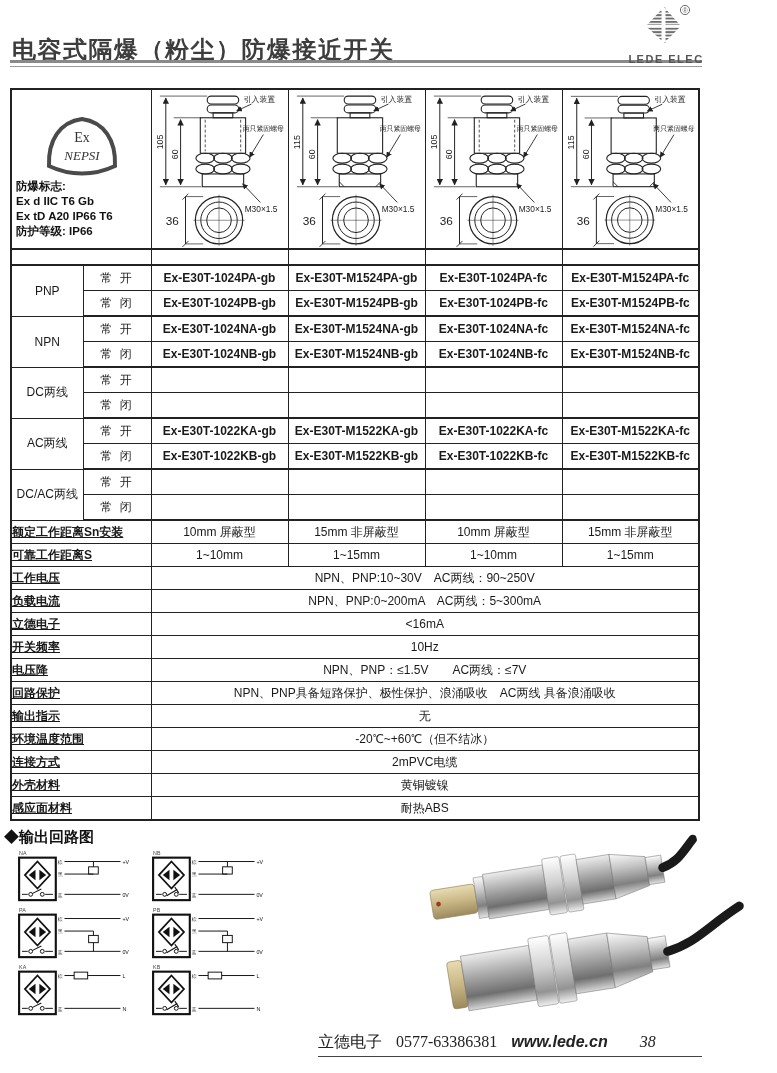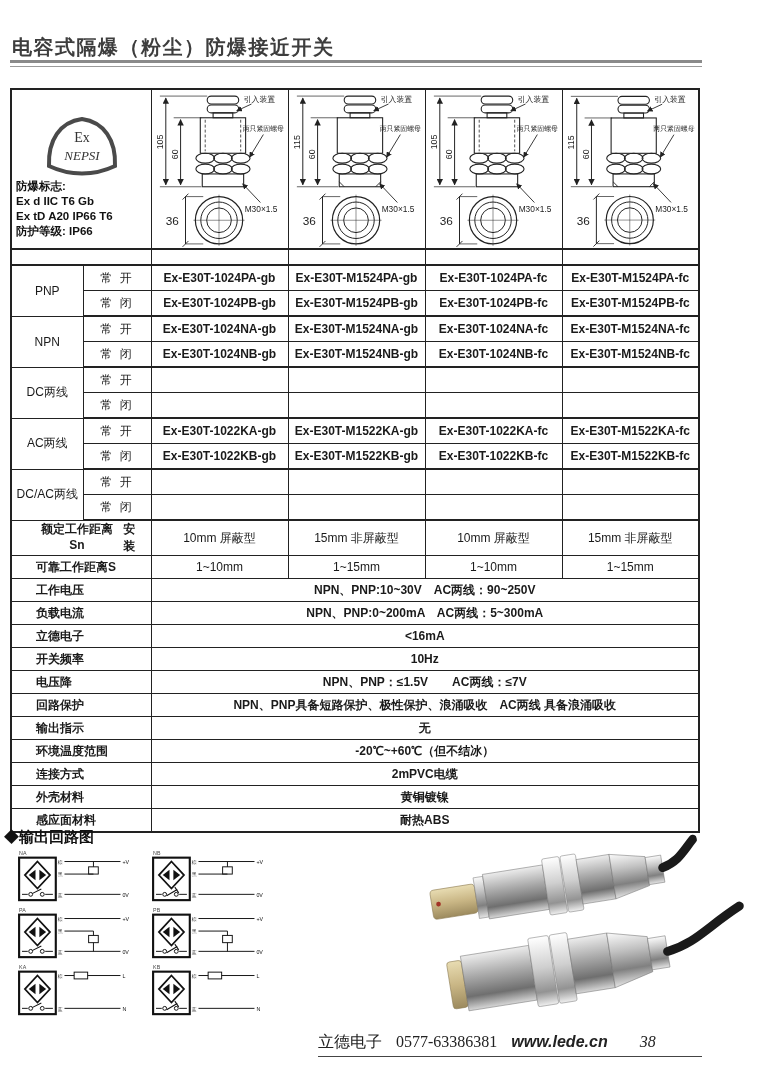--- a/index.html
+++ b/index.html
@@ -1,21 +1,21 @@
 <!DOCTYPE html>
 <html><head>
 <meta charset="utf-8">
 <style>
   html,body{margin:0;padding:0;background:#e8e8e8;}
   .page{position:relative;width:777px;height:1073px;background:#ffffff;overflow:hidden;
         font-family:"Liberation Sans",sans-serif;color:#1a1a1a;}
   svg{font-family:"Liberation Sans",sans-serif;}
 
   
-  .page-title{position:absolute;left:12px;top:34px;font-size:20px;font-weight:600;
+  .page-title{position:absolute;left:12px;top:34px;font-size:24px;font-weight:600;
               color:#3d3d3d;letter-spacing:1.5px;}
   .title-rule{position:absolute;left:10px;top:60px;width:692px;height:3px;
               border-top:3px solid #8a8a8a;border-bottom:1px solid #9a9a9a;}
   .brand{position:absolute;right:68px;top:4px;width:86px;text-align:center;}
   .brand-name{font-size:11px;font-weight:700;color:#555;letter-spacing:1.5px;margin-top:1px;}
 
   
   .tbl-wrap{position:absolute;left:10px;top:88px;width:688px;}
   table.main{border-collapse:collapse;table-layout:fixed;width:688px;}
   table.main td{border:1.3px solid #222;padding:0;text-align:center;vertical-align:middle;
@@ -23,22 +23,22 @@
   table.main{border:2.4px solid #222;}
   tr.r-draw td{height:158px;border-bottom:2.2px solid #222;}
   tr.r-gap td{height:14px;border-bottom:2.2px solid #222;}
   tr.r-model td{height:24px;}
   tr.g-end td{border-bottom:2.2px solid #222;}
   tr.s-row td{height:22px;border-bottom:1.6px solid #222;}
   td.model-cell{font-weight:700;font-size:12px;letter-spacing:0;}
   td.state-cell{font-size:12.5px;letter-spacing:2px;}
   td.type-cell{font-size:12px;}
   td.s-label{text-align:left;font-weight:700;font-size:12.5px;}
-  td.s-label .lbl-in{display:flex;padding:0 10px 0 24px;}
-  td.s-value{font-weight:700;font-size:12px;}
+  td.s-label .lbl-in{display:flex;padding:0 10px 0 0;text-decoration:underline;}
+  td.s-value{font-weight:400;font-size:12px;}
   td.s-cell{font-weight:400;font-size:12px;}
   .cert-cell{vertical-align:top;}
   .cert-inner{padding-top:14px;}
   .cert-text{ text-align:left;padding-left:4px;font-weight:700;font-size:11.5px;line-height:15px;color:#111;}
   .draw-cell-inner{width:100%;height:155px;}
   .dim-drawing{width:100%;height:156px;display:block;}
   .dash{stroke-dasharray:3,2;}
   .chamfer{display:none;}
   .nonflush .chamfer{display:inline;}
   .nonflush .dash{display:none;}
@@ -67,20 +67,36 @@
   .footer .pageno{font-style:italic;margin-left:18px;text-align:center;}
   .footer-rule{position:absolute;left:318px;top:1056px;width:384px;border-top:1.6px solid #444;}
 </style>
 </head>
 <body>
 
 <div class="page">
 
   <div class="page-title">电容式隔爆（粉尘）防爆接近开关</div>
   <div class="title-rule"></div>
+  <div class="brand">
+    <svg width="86" height="44" viewBox="0 0 86 44">
+      <defs>
+        <pattern id="hstripe" width="4" height="3.4" patternUnits="userSpaceOnUse">
+          <rect width="4" height="1.9" fill="#6d6d6d"></rect>
+        </pattern>
+      </defs>
+      <polygon points="40,2 57,21 42.5,21 42.5,3.5" fill="url(#hstripe)"></polygon>
+      <polygon points="40,40 57,23 42.5,23 42.5,38.5" fill="url(#hstripe)"></polygon>
+      <polygon points="38.5,5.5 38.5,21 24,21" fill="url(#hstripe)"></polygon>
+      <polygon points="38.5,36.5 38.5,23 24,23" fill="url(#hstripe)"></polygon>
+      <circle cx="62" cy="6" r="4.6" fill="none" stroke="#6d6d6d" stroke-width="1"></circle>
+      <text x="62" y="8.6" font-size="7" text-anchor="middle" fill="#6d6d6d">®</text>
+    </svg>
+    <div class="brand-name">LEDE ELEC</div>
+  </div>
 
   <div class="tbl-wrap">
   <table class="main">
     <colgroup>
       <col style="width:72px">
           <col style="width:68px">
       <col style="width:137px">
           <col style="width:137px">
           <col style="width:137px">
           <col style="width:137px">

